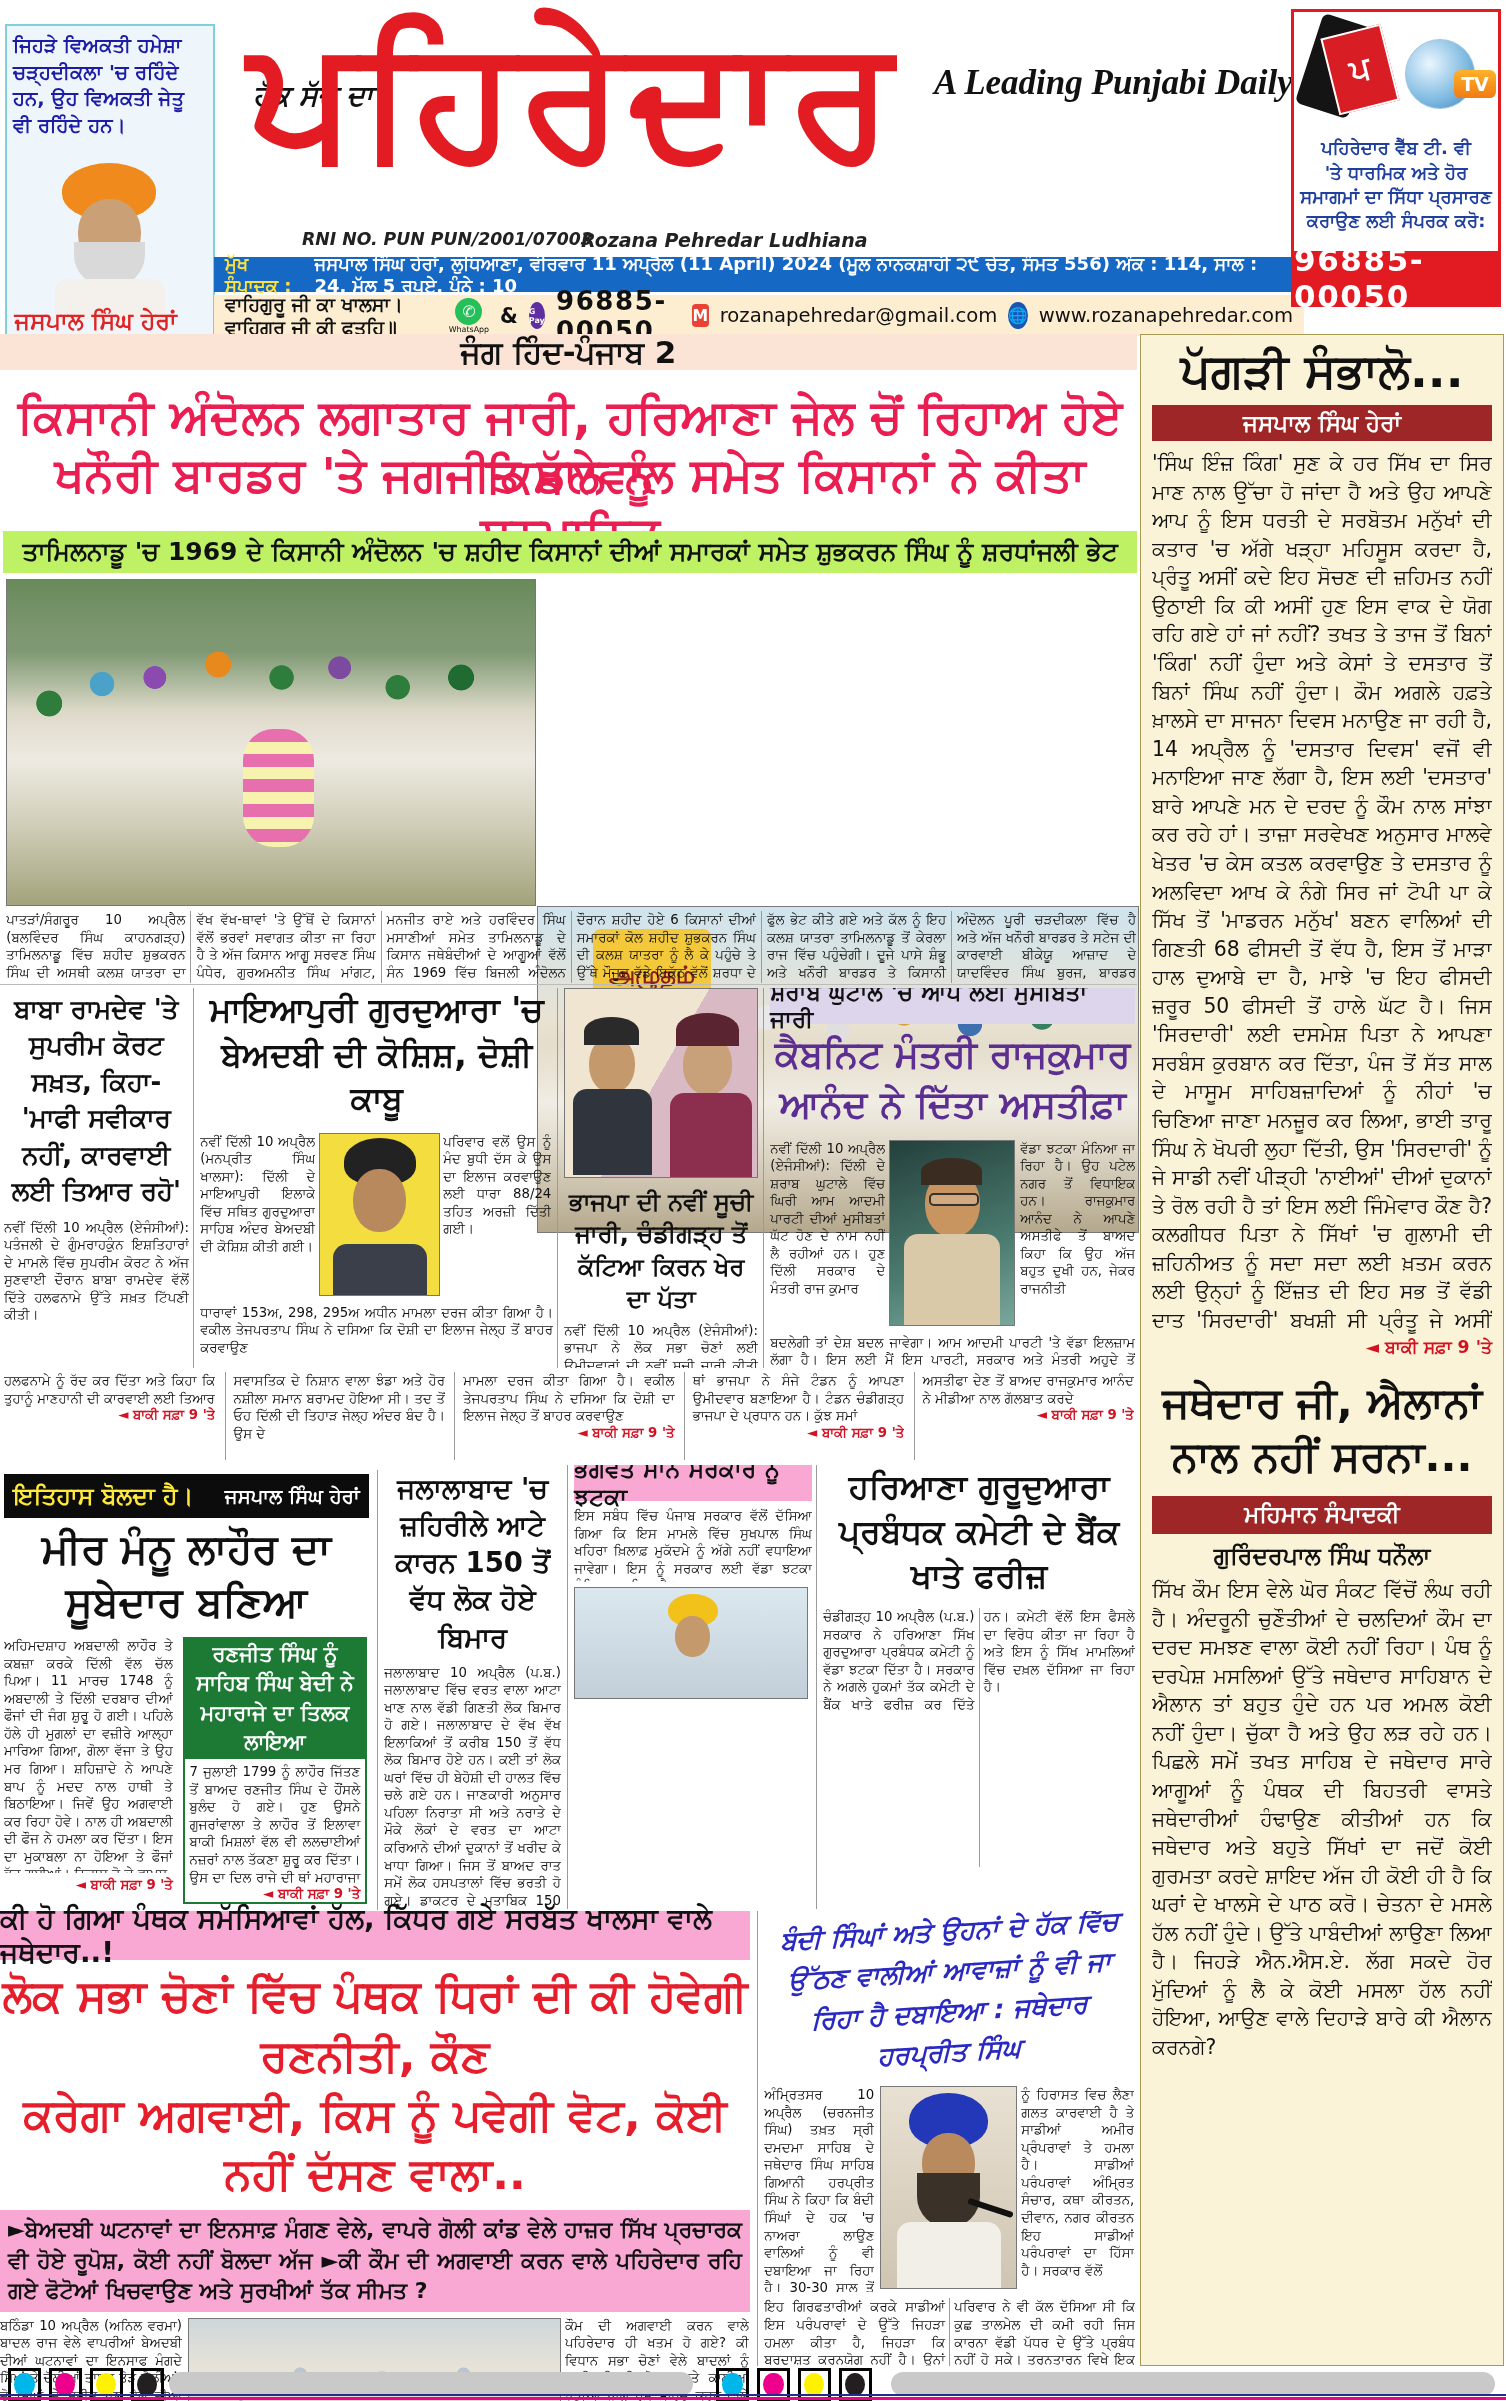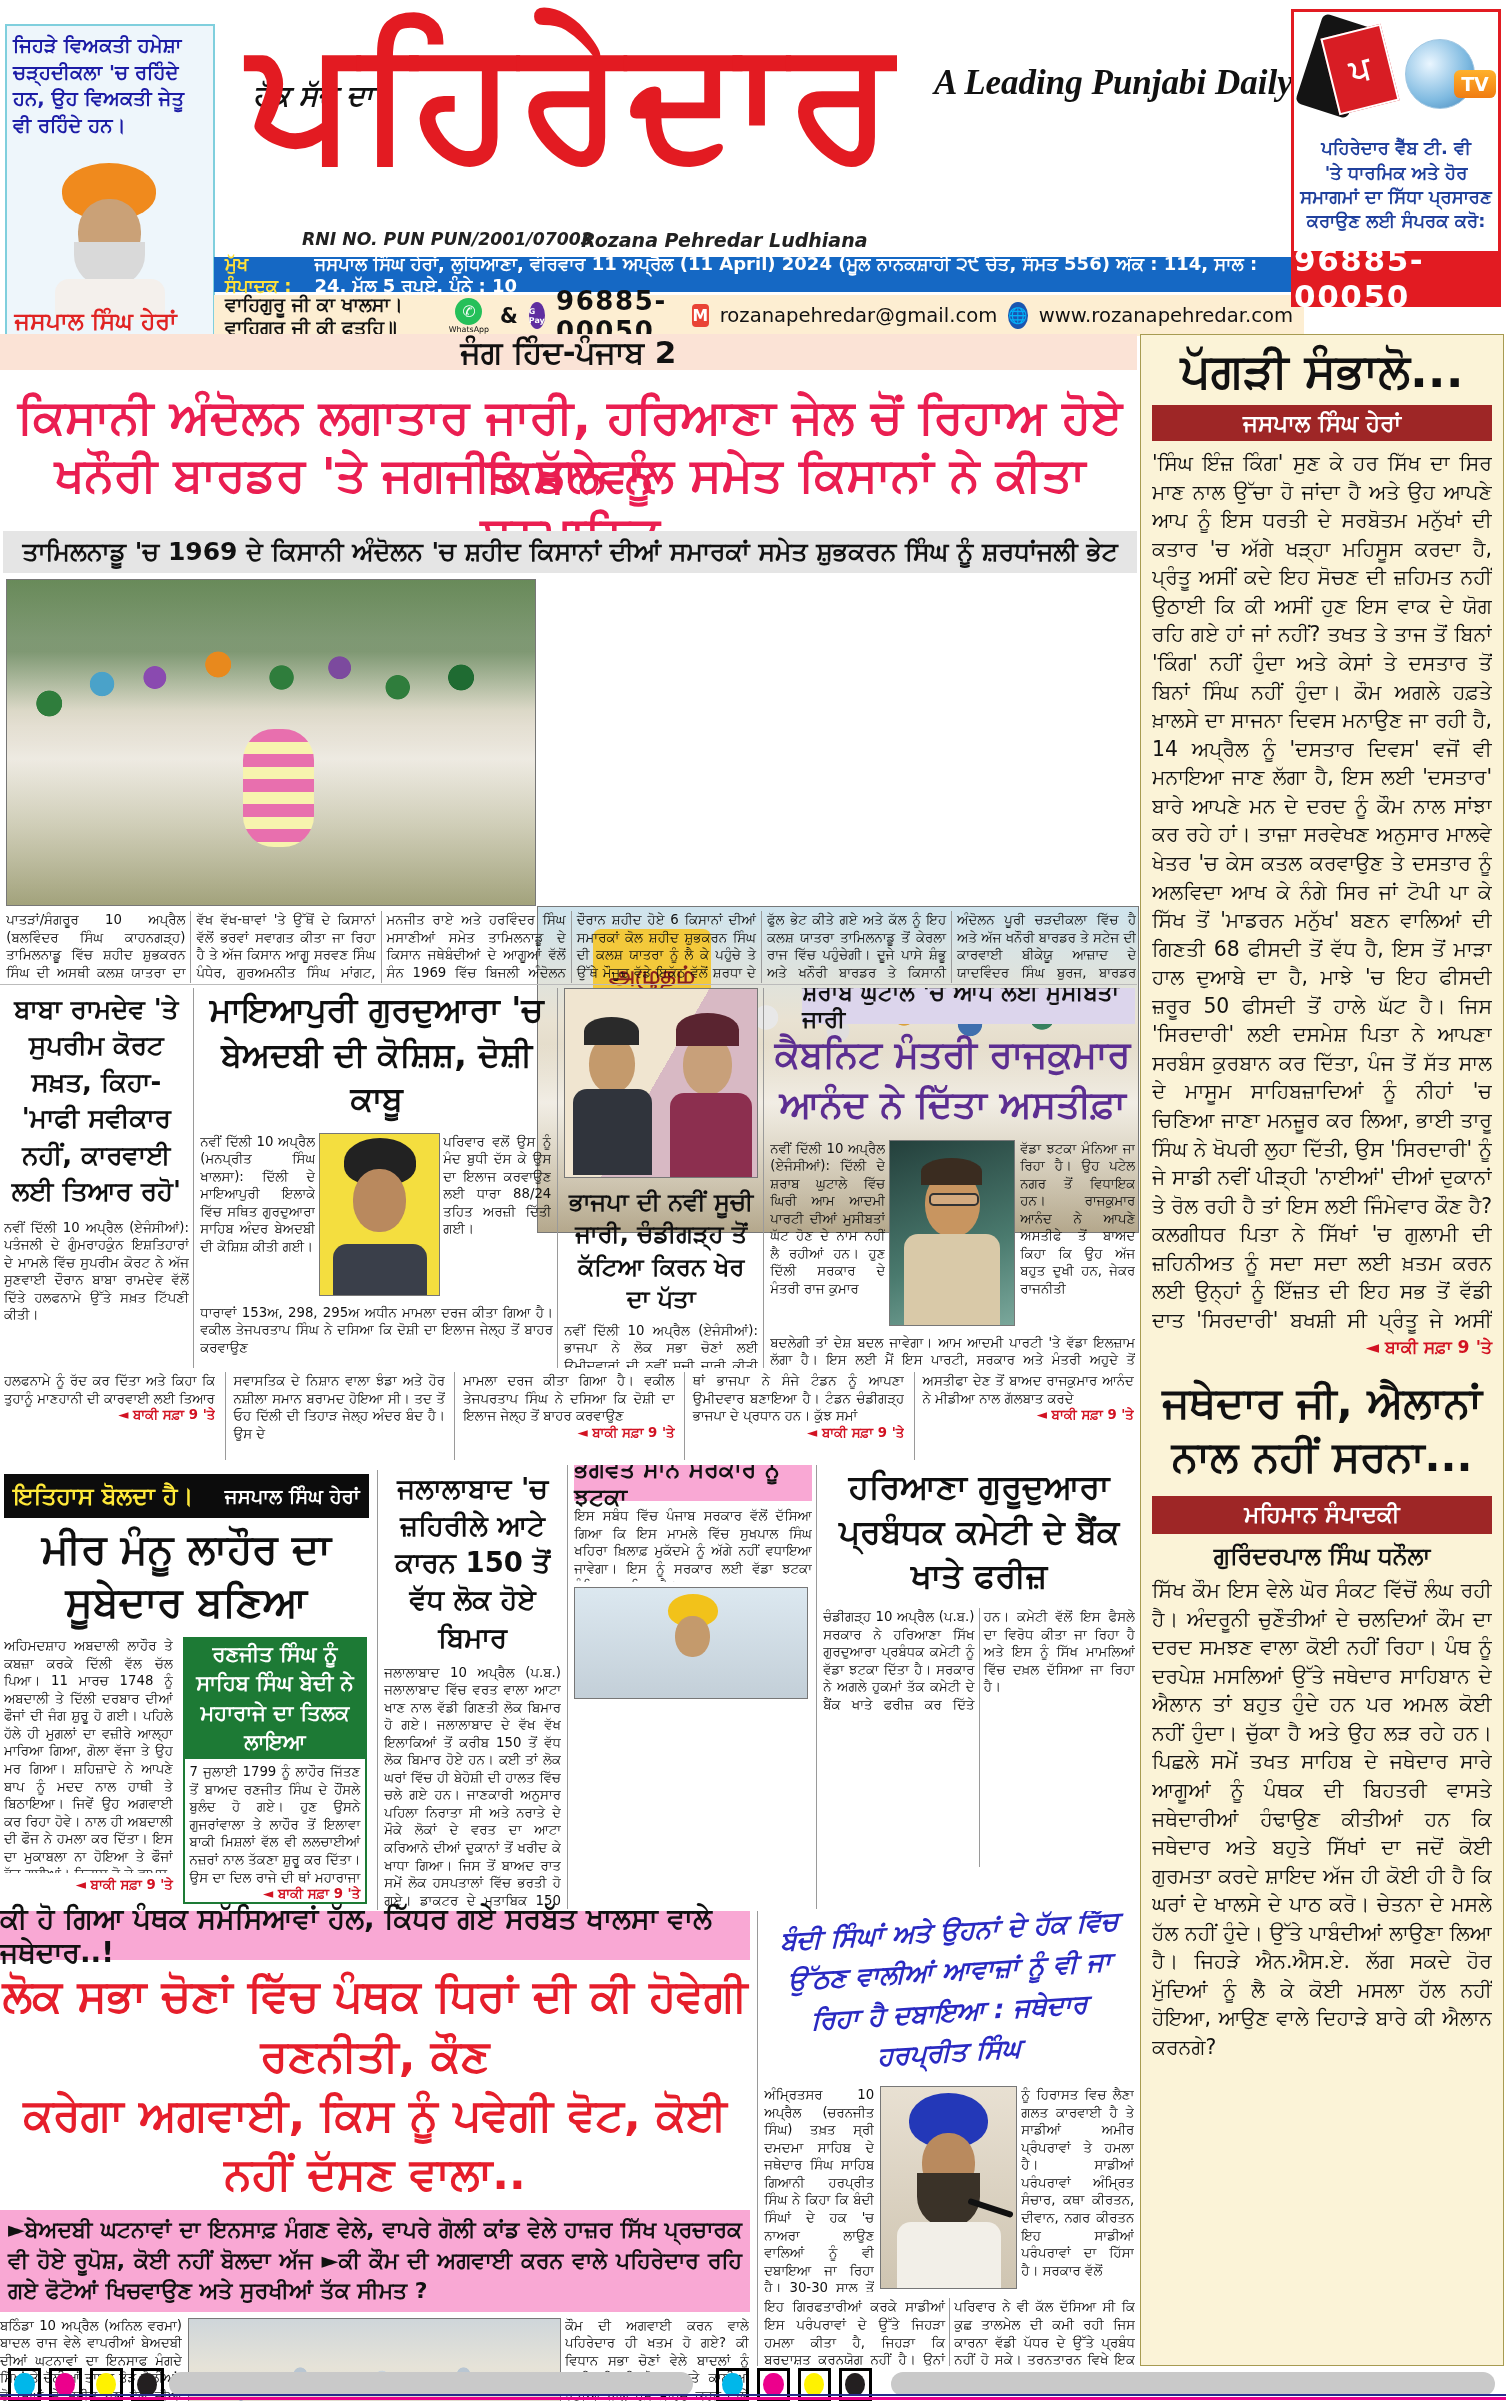--- a/index.html
+++ b/index.html
@@ -26,29 +26,29 @@
   .bluebar{background:#1568c4;color:#fff;font-size:18px;font-weight:bold;display:flex;align-items:center;padding-left:11px;}
   .creambar{background:#fdeed2;display:flex;align-items:center;gap:11px;padding:0 11px;}
   .circle-ic{border-radius:50%;display:inline-flex;align-items:center;justify-content:center;color:#fff;font-weight:bold;}
   .tvbox{border:3.1px solid #e21b22;background:#fff;}
   .tvtxt{color:#20409d;font-weight:bold;font-size:18px;line-height:1.35;text-align:center;white-space:pre-line;}
   .tvphone{background:#e21b22;color:#fff;font-size:31px;font-weight:bold;letter-spacing:1.6px;display:flex;align-items:center;justify-content:center;}
 
   
   .warbanner{background:#fbe3d6;font-size:31px;font-weight:bold;display:flex;align-items:center;justify-content:center;}
   .lead-h{color:#ea1e51;font-size:47px;font-weight:bold;text-align:center;line-height:1.25;}
-  .subhead{background:#e5e5e5;font-size:25px;font-weight:bold;display:flex;align-items:center;justify-content:center;}
+  .subhead{background:#bef264;font-size:25px;font-weight:bold;display:flex;align-items:center;justify-content:center;}
   .photo{background:linear-gradient(180deg,#9fb98a 0%,#cfd8c2 18%,#ded8c8 45%,#cfc3ac 75%,#b9a98e 100%);}
   .dots{position:absolute;inset:0;}
 
   .cols6{column-count:6;column-gap:11px;column-rule:0.8px solid #9a9a9a;}
   .cols2{column-count:2;column-gap:9.4px;column-rule:0.8px solid #9a9a9a;}
 
   .h-black{font-weight:bold;color:#101010;}
-  .kicker-lav{background:#dcd5ec;font-weight:bold;font-size:23px;display:flex;align-items:center;justify-content:center;margin-left:32px;}
+  .kicker-lav{background:#dcd5ec;font-weight:bold;font-size:23px;display:flex;align-items:center;justify-content:center;}
   .kicker-peach{background:#f9a8d4;font-weight:bold;font-size:23.6px;display:flex;align-items:center;justify-content:center;}
   .purple-h{color:#5c2e91;font-weight:bold;text-align:center;}
   .orange-h{color:#f26f1f;font-weight:bold;text-align:center;}
   .red-h{color:#e61e2b;font-weight:bold;text-align:center;}
   .histbar{background:#0c0c0c;color:#fff;display:flex;align-items:center;justify-content:space-between;padding:0 9.4px;}
   .greenbox{background:#1d7a35;color:#fff;font-weight:bold;font-size:21px;text-align:center;line-height:1.4;display:flex;align-items:center;justify-content:center;padding:4.7px;}
   .blue-slant{color:#2a2ac2;font-weight:bold;font-style:italic;font-size:26px;line-height:1.55;transform:skewY(-3.5deg);text-align:center;}
 
   .creamcol{background:#fbf3d7;border:1.6px solid #a79b52;}
   .cream-title{font-size:47px;font-weight:bold;text-align:center;}

